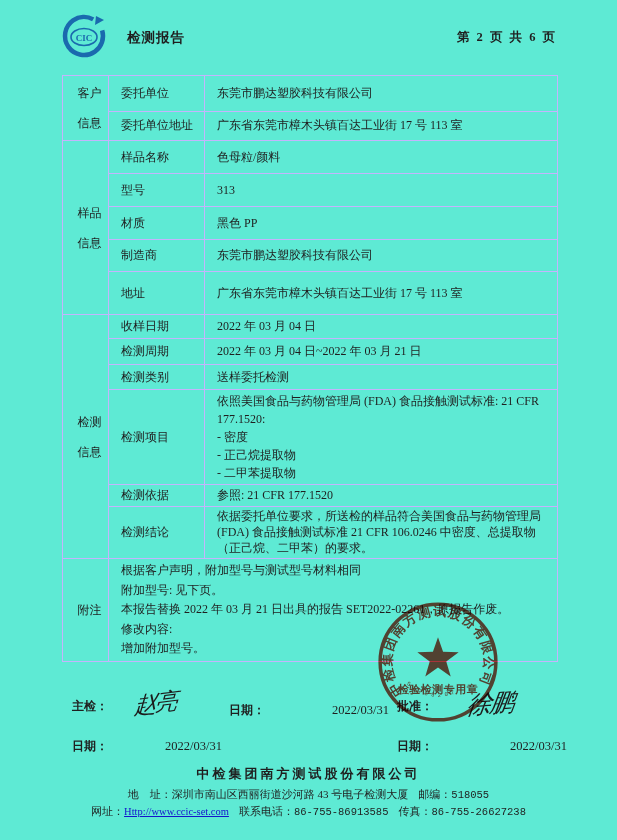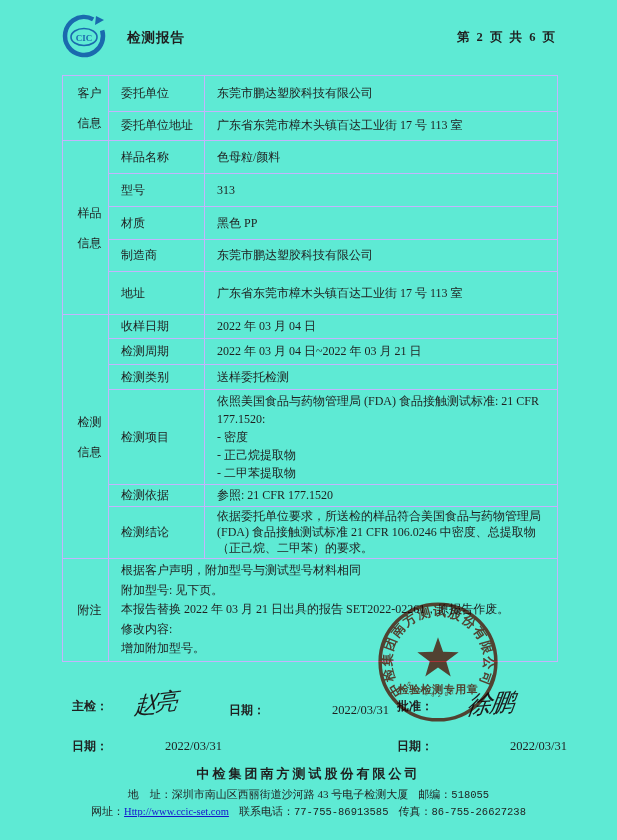--- a/index.html
+++ b/index.html
@@ -200,16 +200,16 @@
         <textPath href="#arcBottom" startOffset="14">51253207</textPath>
       </text>
     </svg>
   </div>
 
   <div class="foot foot-company">中检集团南方测试股份有限公司</div>
   <div class="foot foot-line">
     <span>地　址：</span><span>深圳市南山区西丽街道沙河路 43 号电子检测大厦</span><span class="sp"></span><span>邮编：</span><span class="mono">518055</span>
   </div>
   <div class="foot foot-line2">
-    <span>网址：</span><span class="mono url">Http://www.ccic-set.com</span><span class="sp"></span><span>联系电话：</span><span class="mono">77-755-86913585</span><span class="sp"></span><span>传真：</span><span class="mono">86-755-26627238</span>
+    <span>网址：</span><span class="mono url">Http://www.ccic-set.com</span><span class="sp"></span><span>联系电话：</span><span class="mono">86-755-86913585</span><span class="sp"></span><span>传真：</span><span class="mono">86-755-26627238</span>
   </div>
 
 </div>
 
 </body></html>

